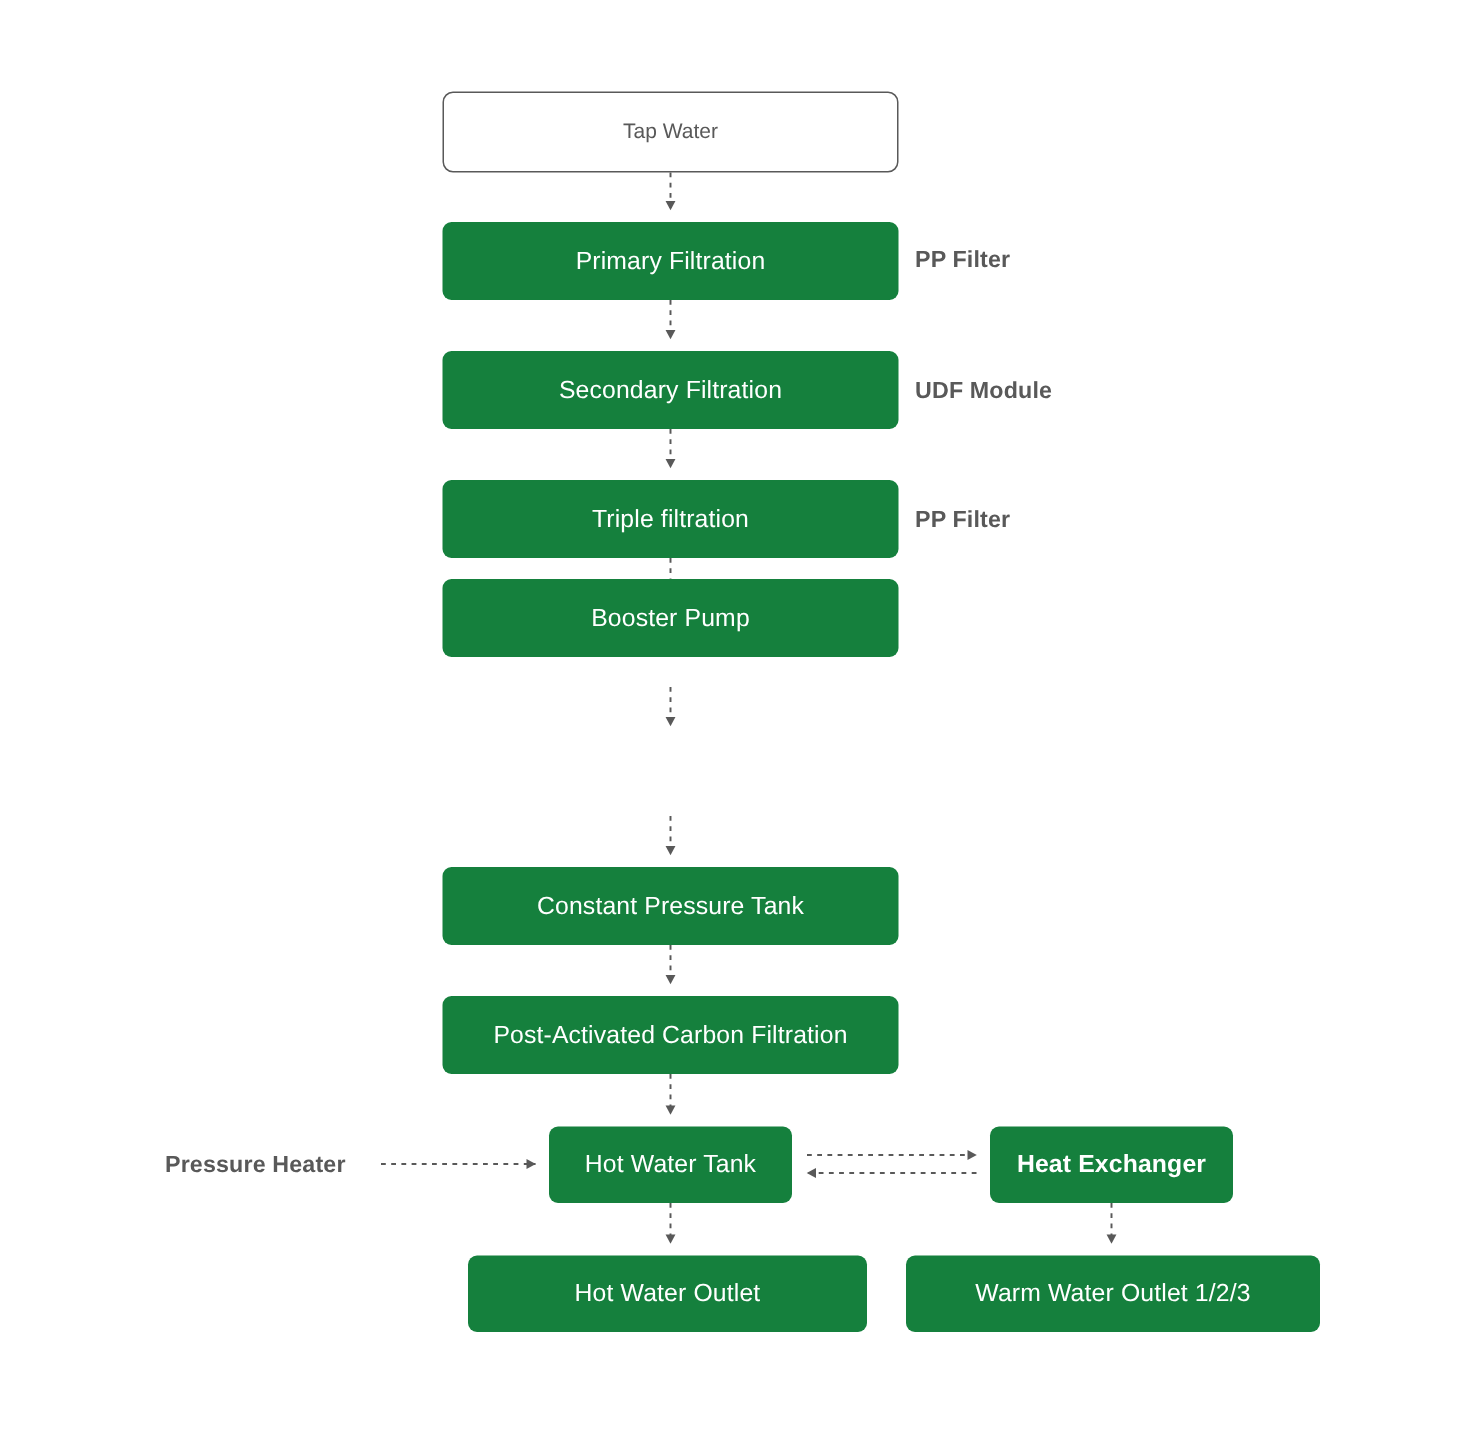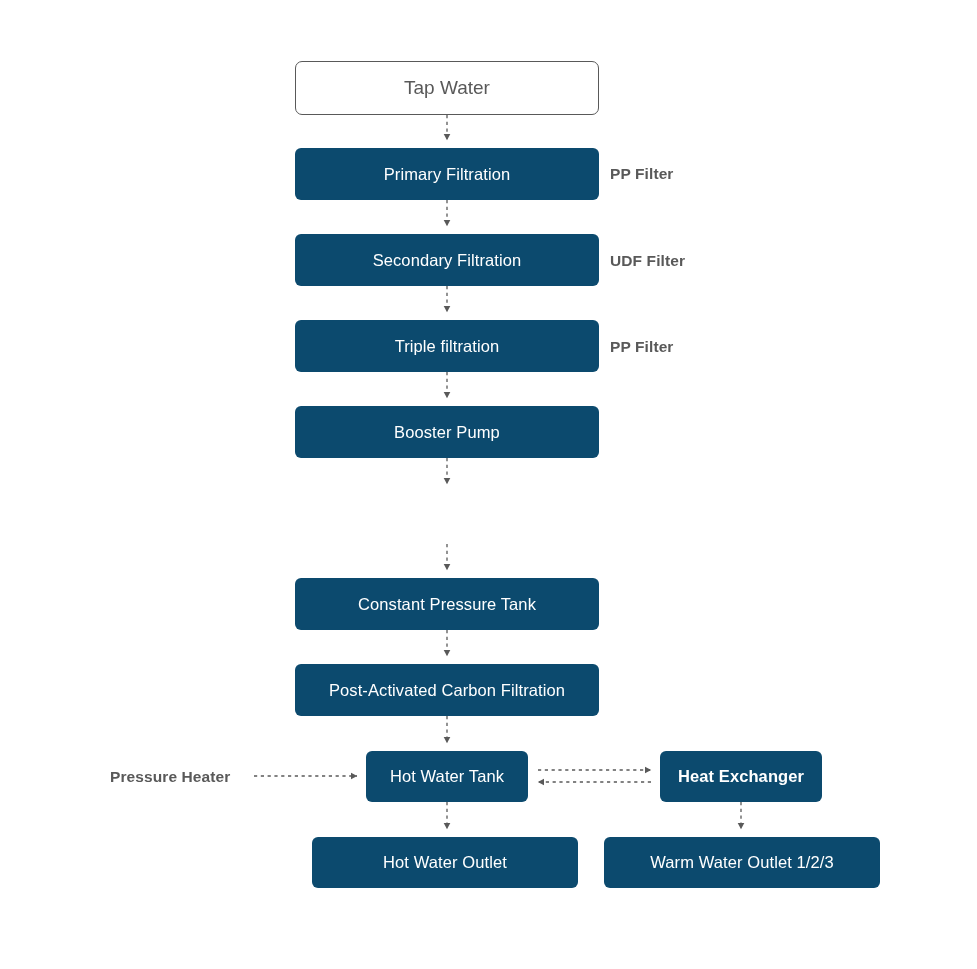--- a/index.html
+++ b/index.html
@@ -32,30 +32,30 @@
     position: absolute;
     box-sizing: border-box;
     display: flex;
     align-items: center;
     justify-content: center;
     text-align: center;
     border-radius: 6px;
     line-height: 1.1;
   }
   .node.process {
-    background: #0c4a6e;
+    background: #15803d;
     color: #ffffff;
     font-size: 16.5px;
     letter-spacing: 0.1px;
   }
   .node.source {
     background: #ffffff;
     color: #595959;
     border: 1.6px solid #595959;
-    font-size: 19px;
+    font-size: 14px;
     border-radius: 7px;
   }
   .side-label {
     position: absolute;
     color: #595959;
     font-size: 15.5px;
     font-weight: 700;
     white-space: nowrap;
     letter-spacing: 0.1px;
   }
@@ -106,21 +106,21 @@
   </div>
 
   <div class="node process" style="left:295px; top:234px; width:304px; height:52px;">
     <span>Secondary Filtration</span>
   </div>
 
   <div class="node process" style="left:295px; top:320px; width:304px; height:52px;justify-content:center;">
     <span>Triple filtration</span>
   </div>
 
-  <div class="node process" style="left:295px; top:406px; width:304px; height:52px;">
+  <div class="node process" style="left:295px; top:386px; width:304px; height:52px;">
     <span>Booster Pump</span>
   </div>
 
 
   <div class="node process" style="left:295px; top:578px; width:304px; height:52px;">
     <span>Constant Pressure Tank</span>
   </div>
 
   <div class="node process" style="left:295px; top:664px; width:304px; height:52px;">
     <span>Post-Activated Carbon Filtration</span>
@@ -137,19 +137,19 @@
   <div class="node process" style="left:312px; top:837px; width:266px; height:51px;">
     <span>Hot Water Outlet</span>
   </div>
 
   <div class="node process" style="left:604px; top:837px; width:276px; height:51px;">
     <span>Warm Water Outlet 1/2/3</span>
   </div>
 
   <div class="side-label" style="left:610px; top:165px;">PP Filter</div>
 
-  <div class="side-label" style="left:610px; top:252px;">UDF Filter</div>
+  <div class="side-label" style="left:610px; top:252px;">UDF Module</div>
 
   <div class="side-label" style="left:610px; top:338px;">PP Filter</div>
 
   <div class="side-label" style="left:110px; top:768px;">Pressure Heater</div>
 
 </div>
 
 </body></html>

